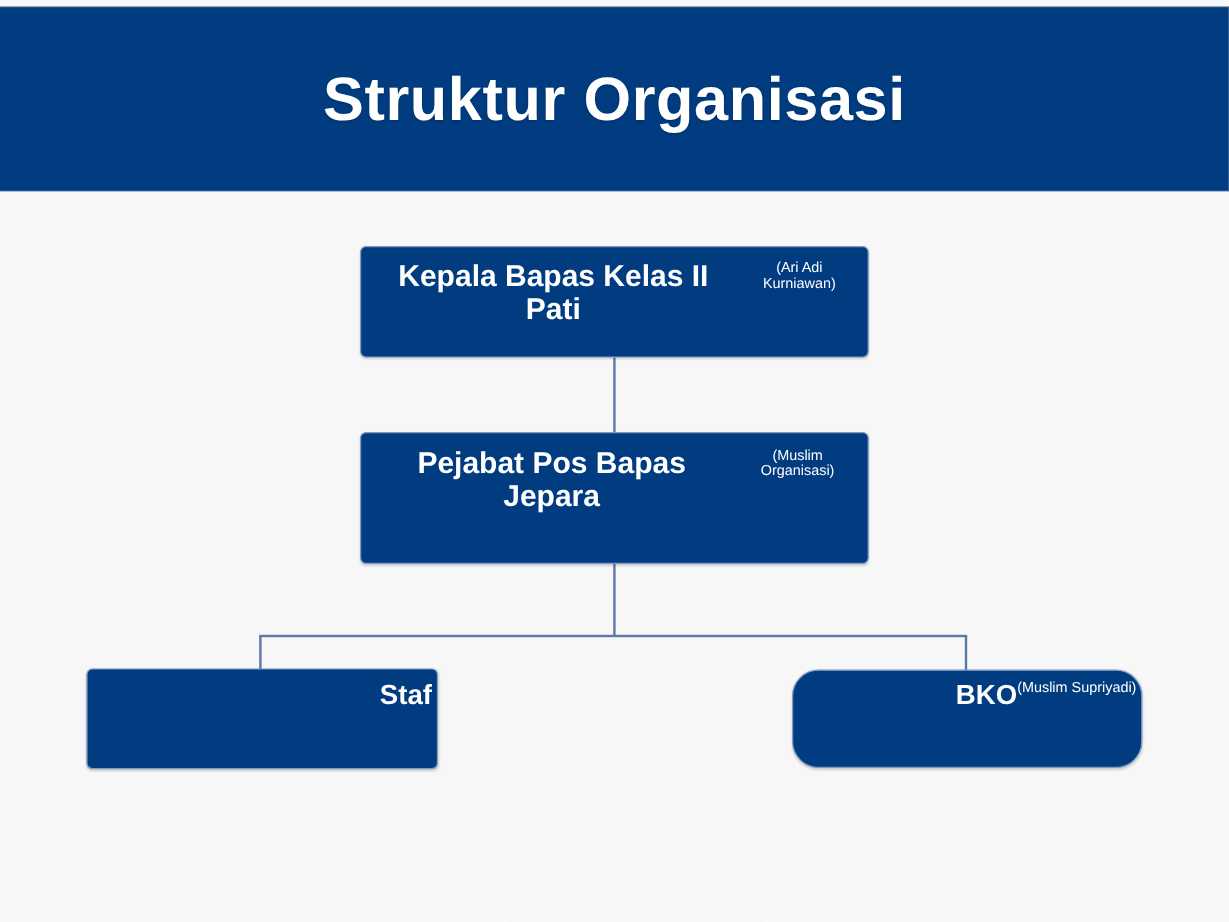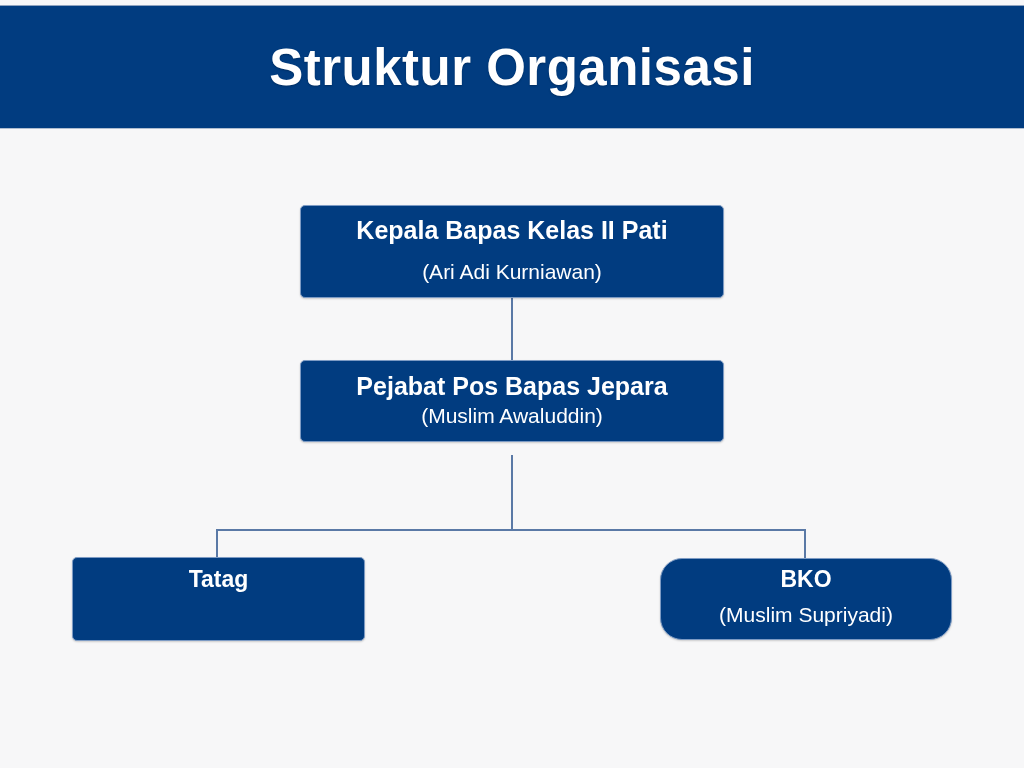--- a/index.html
+++ b/index.html
@@ -14,21 +14,21 @@
     width: 1024px;
     height: 768px;
     background: #f7f7f8;
   }
   
   .banner {
     position: absolute;
     left: 0;
     top: 5px;
     width: 1024px;
-    height: 124px;
+    height: 155px;
     background: #013c80;
     border-top: 1px solid #8fa3bf;
     border-bottom: 1px solid #aebdd0;
     display: flex;
     align-items: center;
     justify-content: center;
   }
   .banner .title {
     color: #ffffff;
     font-size: 51px;
@@ -38,36 +38,36 @@
   }
   
   .node {
     position: absolute;
     background: #013c80;
     border: 1px solid #7d9bc4;
     border-radius: 5px;
     color: #ffffff;
     text-align: center;
     display: flex;
-    flex-direction: column;
-    justify-content: space-between;
+    flex-direction: row;
+    justify-content: flex-end;
     box-shadow: 0 1px 2px rgba(0,0,0,0.18);
     z-index: 2;
   }
   .node .node-title {
     font-weight: bold;
     line-height: 1.1;
   }
   .node .node-subtitle {
-    font-size: 21px;
+    font-size: 12px;
     font-weight: normal;
     line-height: 1.1;
   }
   .node-kepala  { left: 300px; top: 205px; width: 424px; height: 93px; padding: 11px 6px 14px 6px; }
-  .node-pejabat { left: 300px; top: 360px; width: 424px; height: 82px; padding: 12px 6px 14px 6px; }
+  .node-pejabat { left: 300px; top: 360px; width: 424px; height: 110px; padding: 12px 6px 14px 6px; }
   .node-kepala .node-title, .node-pejabat .node-title { font-size: 25px; }
   .node-staf { left: 72px;  top: 557px; width: 293px; height: 84px; padding: 9px 4px 13px 4px; }
   .node-bko  { left: 660px; top: 558px; width: 292px; height: 82px; padding: 8px 4px 13px 4px; border-radius: 22px; }
   .node-staf .node-title, .node-bko .node-title { font-size: 23px; }
   
   .connector {
     position: absolute;
     background: #5a79a6;
     z-index: 1;
   }
@@ -94,25 +94,25 @@
   <div class="connector conn-v conn-drop-staf"></div>
   <div class="connector conn-v conn-drop-bko"></div>
 
   <div class="node node-kepala">
     <div class="node-title">Kepala Bapas Kelas II Pati</div>
     <div class="node-subtitle">(Ari Adi Kurniawan)</div>
   </div>
 
   <div class="node node-pejabat">
     <div class="node-title">Pejabat Pos Bapas Jepara</div>
-    <div class="node-subtitle">(Muslim Awaluddin)</div>
+    <div class="node-subtitle">(Muslim Organisasi)</div>
   </div>
 
   <div class="node node-staf">
-    <div class="node-title">Tatag</div>
+    <div class="node-title">Staf</div>
   </div>
 
   <div class="node node-bko">
     <div class="node-title">BKO</div>
     <div class="node-subtitle">(Muslim Supriyadi)</div>
   </div>
 
 </div>
 
 </body></html>

